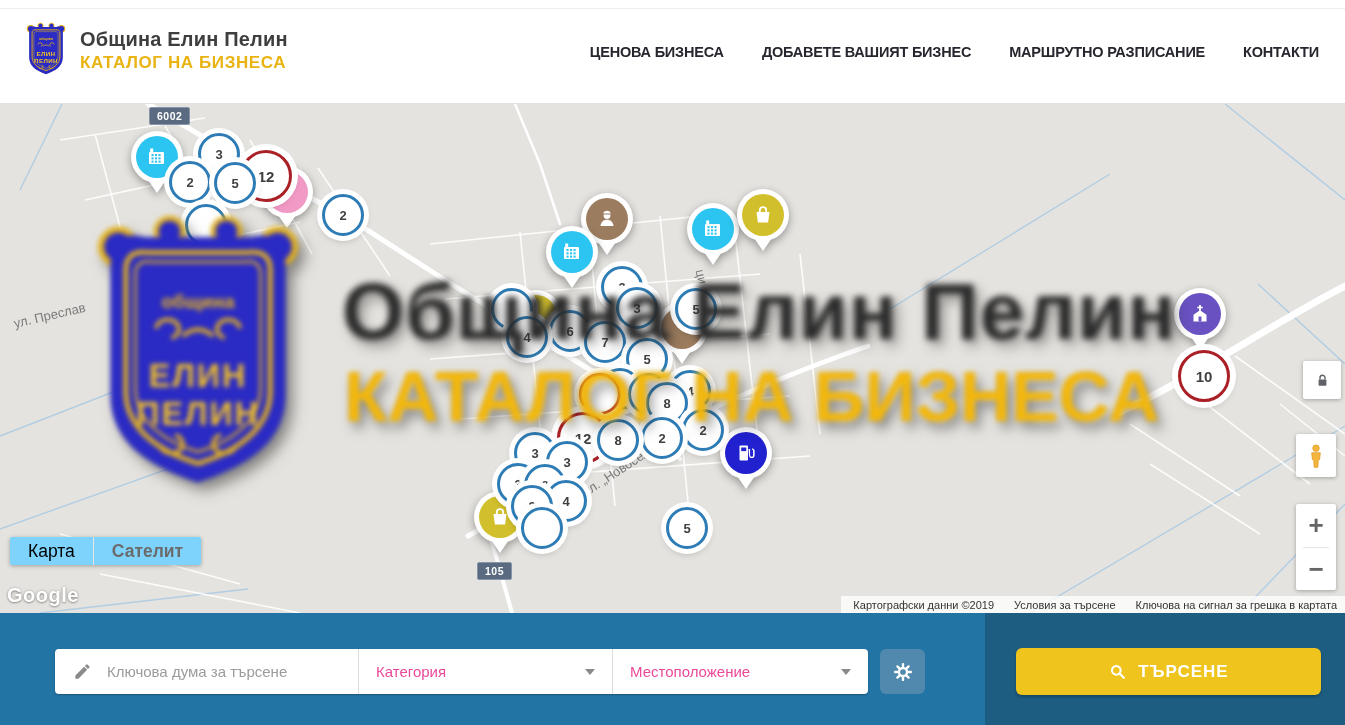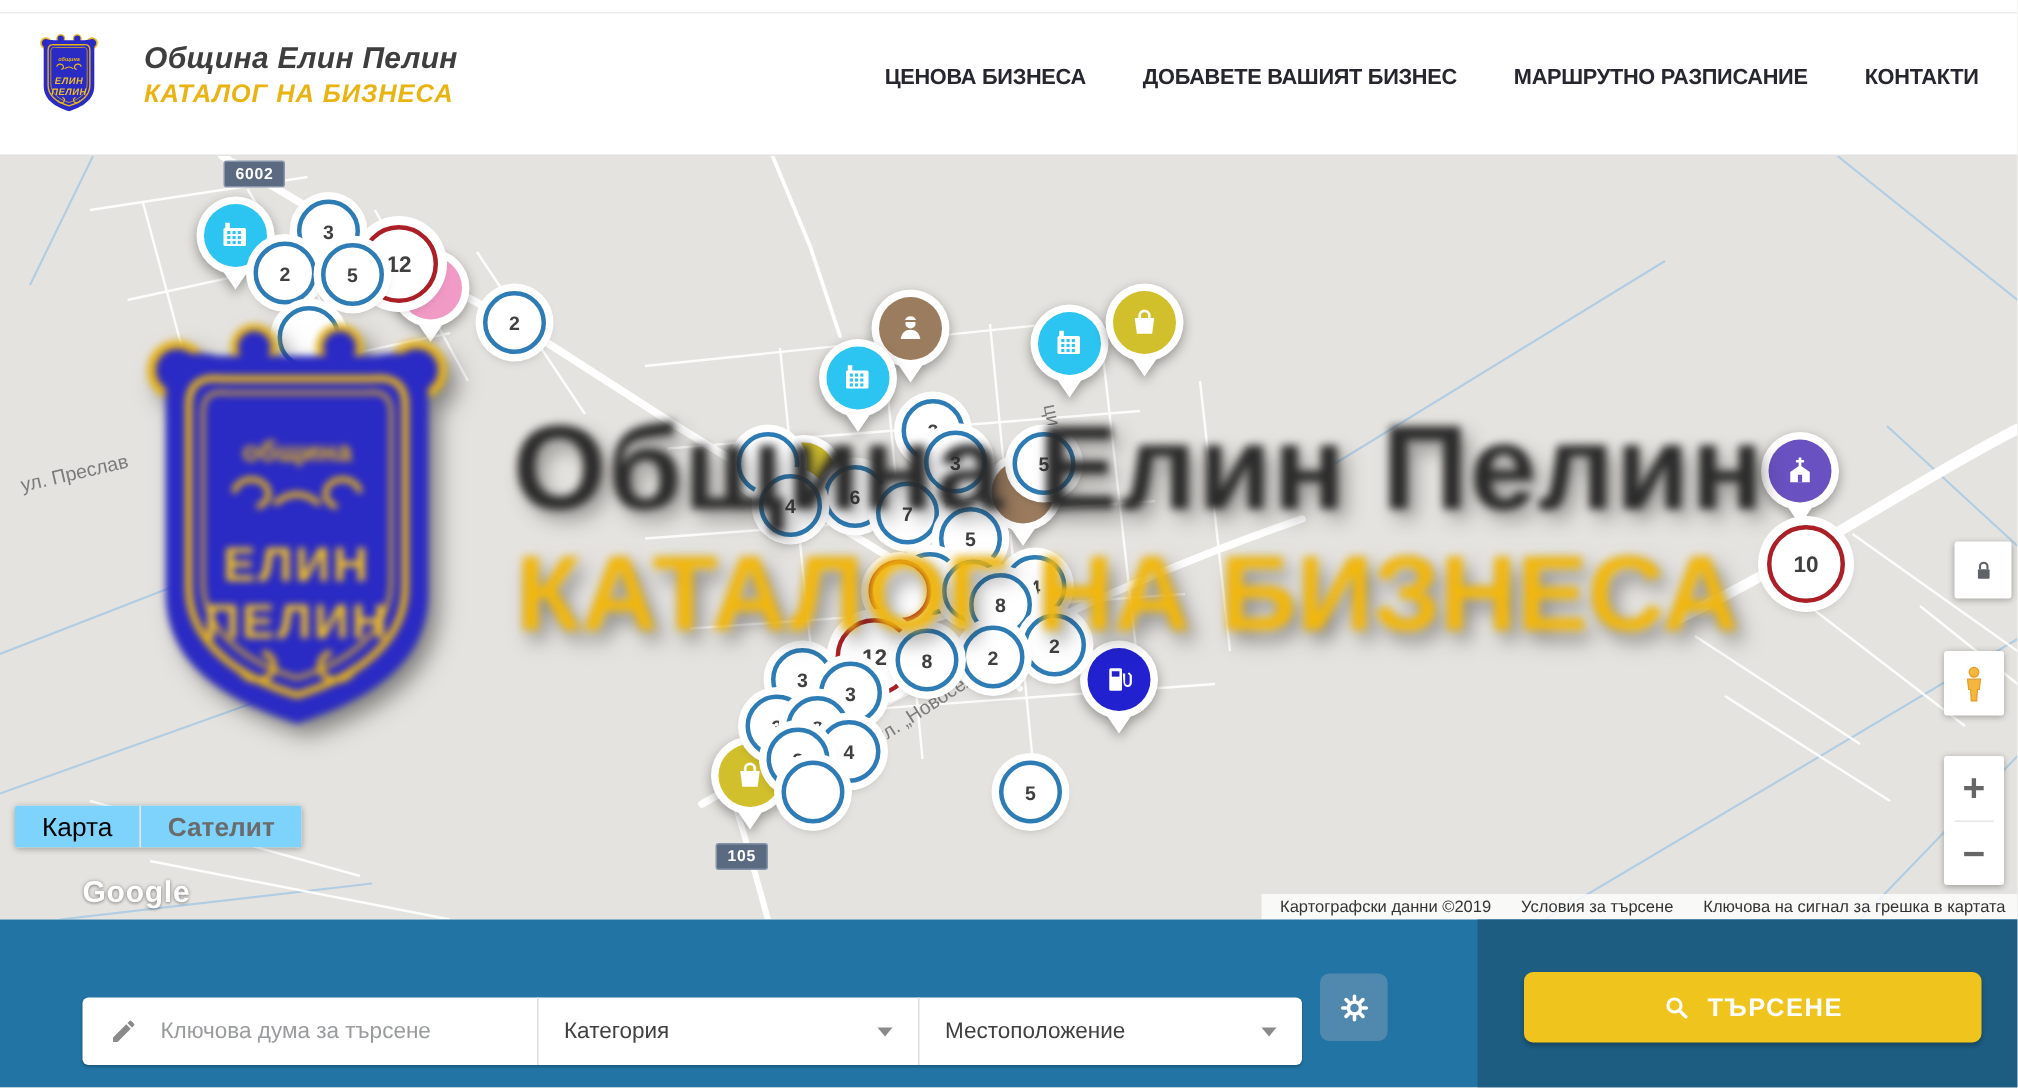--- a/index.html
+++ b/index.html
@@ -2,21 +2,21 @@
 <html><head>
 <meta charset="utf-8">
 <style>
   html,body{margin:0;padding:0;}
   body{width:1345px;height:725px;overflow:hidden;position:relative;background:#fff;
        font-family:"Liberation Sans",sans-serif;}
   
   .header{position:absolute;top:0;left:0;right:0;height:103px;background:#fff;
           border-bottom:1px solid #e2e2e2;z-index:100;}
   .header::before{content:"";position:absolute;top:8px;left:0;right:0;height:1px;background:#ededed;}
-  .brand{position:absolute;left:24px;top:21px;display:flex;align-items:center;gap:28px;cursor:pointer;font-style:italic;}
+  .brand{position:absolute;left:24px;top:21px;display:flex;align-items:center;gap:12px;cursor:pointer;}
   .brand .crest-svg{width:44px;height:58px;}
   .brand-title{font-size:20px;font-weight:700;color:#3e3e3e;letter-spacing:.2px;}
   .brand-subtitle{font-size:17px;font-weight:700;color:#e9b312;letter-spacing:.6px;margin-top:2px;}
   nav{position:absolute;right:26px;top:0;height:103px;display:flex;align-items:center;gap:38px;}
   nav a{font-size:14.5px;font-weight:700;color:#26262e;letter-spacing:-.2px;cursor:pointer;text-decoration:none;}
   
   .map{position:absolute;top:104px;left:0;width:1345px;height:509px;background:#e5e3df;overflow:hidden;}
   .roads{position:absolute;left:0;top:0;z-index:1;}
   .badge{position:absolute;background:#5a6a80;color:#fff;font-size:10.5px;font-weight:700;
          padding:2px 7px;border-radius:2px;border:1px solid #8695a9;z-index:5;letter-spacing:.5px;}
@@ -50,46 +50,46 @@
             filter:blur(2.8px) drop-shadow(5px 7px 6px rgba(30,30,30,.5));}
   
   .maptype{position:absolute;left:10px;top:433px;display:flex;z-index:60;
            box-shadow:0 1px 4px rgba(0,0,0,.3);border-radius:2px;overflow:hidden;}
   .mt-btn{height:28px;padding:0 18px;background:#7dd3fc;border:none;font-family:inherit;
           font-size:17.5px;color:#6b6b6b;cursor:pointer;}
   .mt-btn.active{color:#000;font-weight:500;}
   .mt-btn + .mt-btn{border-left:1px solid #e6e6e6;font-weight:bold;}
   .glogo{position:absolute;left:7px;top:480px;z-index:60;font-size:20px;font-weight:700;color:#fff;
          letter-spacing:.5px;cursor:pointer;
-         text-shadow:0 1px 2px rgba(0,0,0,.3),0 0 3px rgba(0,0,0,.25);margin-left:48px;}
+         text-shadow:0 1px 2px rgba(0,0,0,.3),0 0 3px rgba(0,0,0,.25);}
   .attrib{position:absolute;right:0;top:492px;height:17px;z-index:60;background:rgba(255,255,255,.78);
           display:flex;align-items:center;gap:20px;padding:0 8px 0 12px;font-size:11px;color:#333;}
   .attrib a{color:#333;text-decoration:none;cursor:pointer;}
   .sq-btn{position:absolute;background:#fff;border:none;z-index:60;cursor:pointer;border-radius:2px;
           box-shadow:0 1px 4px rgba(0,0,0,.3);display:flex;align-items:center;justify-content:center;}
   .lock-btn{left:1303px;top:257px;width:38px;height:38px;}
   .pegman-btn{left:1296px;top:330px;width:40px;height:43px;}
   .zoomctl{position:absolute;left:1296px;top:400px;width:40px;height:86px;background:#fff;z-index:60;
            border-radius:2px;box-shadow:0 1px 4px rgba(0,0,0,.3);display:flex;flex-direction:column;}
   .zbtn{flex:1;border:none;background:none;font-size:26px;font-weight:700;color:#666;cursor:pointer;
         font-family:inherit;line-height:1;padding:0;}
   .zdiv{height:1px;background:#e6e6e6;margin:0 7px;}
   
   .searchbar{position:absolute;top:613px;left:0;width:1345px;height:112px;background:#2274a5;z-index:100;}
   .searchbar .dark{position:absolute;left:985px;top:0;width:360px;height:112px;background:#1d5d82;}
   .input-group{position:absolute;left:55px;top:36px;width:813px;height:45px;background:#fff;
-               border-radius:4px;display:flex;align-items:center;box-shadow:0 1px 2px rgba(0,0,0,.25);margin-top:16px;}
+               border-radius:4px;display:flex;align-items:center;box-shadow:0 1px 2px rgba(0,0,0,.25);}
   .seg{height:100%;display:flex;align-items:center;box-sizing:border-box;}
   .seg-keyword{width:303px;padding-left:18px;gap:13px;}
   .seg-select{border-left:1px solid #ddd;padding-left:17px;cursor:pointer;}
   .seg-cat{width:254px;}
   .seg-loc{width:256px;}
   .seg input{border:none;outline:none;font-family:inherit;font-size:15px;color:#555;width:230px;}
   .seg input::placeholder{color:#999b9d;}
-  .ph{color:#404040;font-size:15px;}
+  .ph{color:#ec4899;font-size:15px;}
   .caret{margin-left:auto;margin-right:17px;width:0;height:0;border:5px solid transparent;
          border-top:6px solid #8a8a8a;border-bottom:0;}
   .pencil svg{width:19px;height:19px;display:block;}
   .gear-btn{position:absolute;left:880px;top:36px;width:45px;height:45px;background:#5089ad;border:none;
             border-radius:6px;display:flex;align-items:center;justify-content:center;cursor:pointer;}
   .gear-btn svg{width:22px;height:22px;}
   .search-btn{position:absolute;left:1016px;top:35px;width:305px;height:47px;background:#efc41d;border:none;
               border-radius:6px;color:#fff;font-family:inherit;font-weight:700;font-size:17px;letter-spacing:1px;
               display:flex;align-items:center;justify-content:center;gap:11px;cursor:pointer;
               box-shadow:0 2px 3px rgba(0,0,0,.25);}

